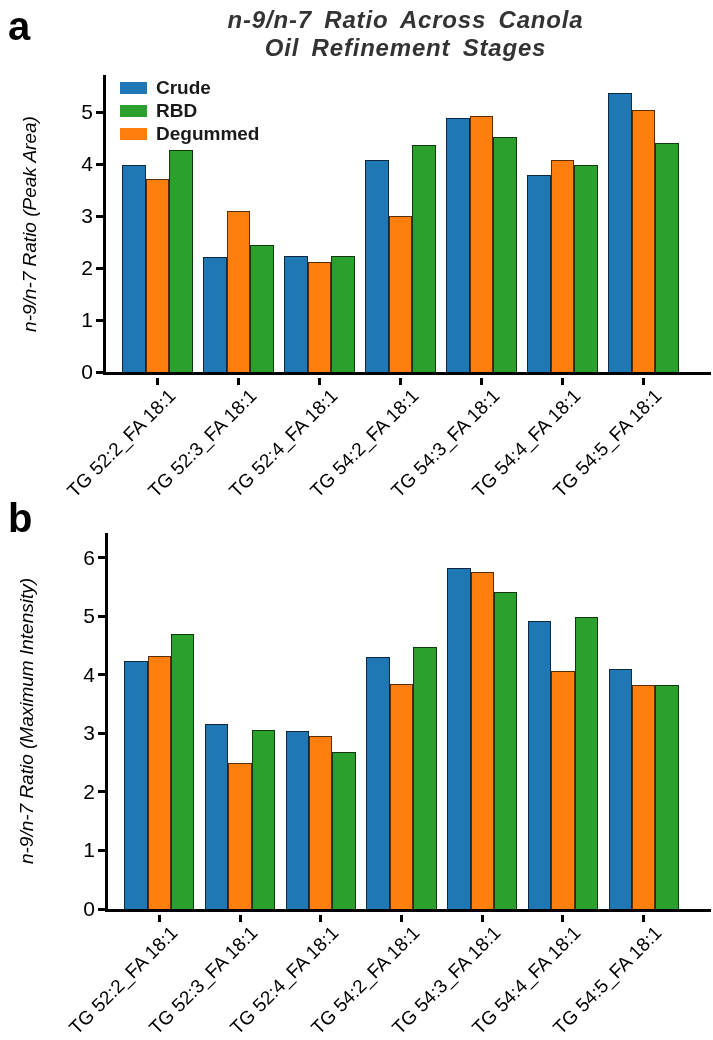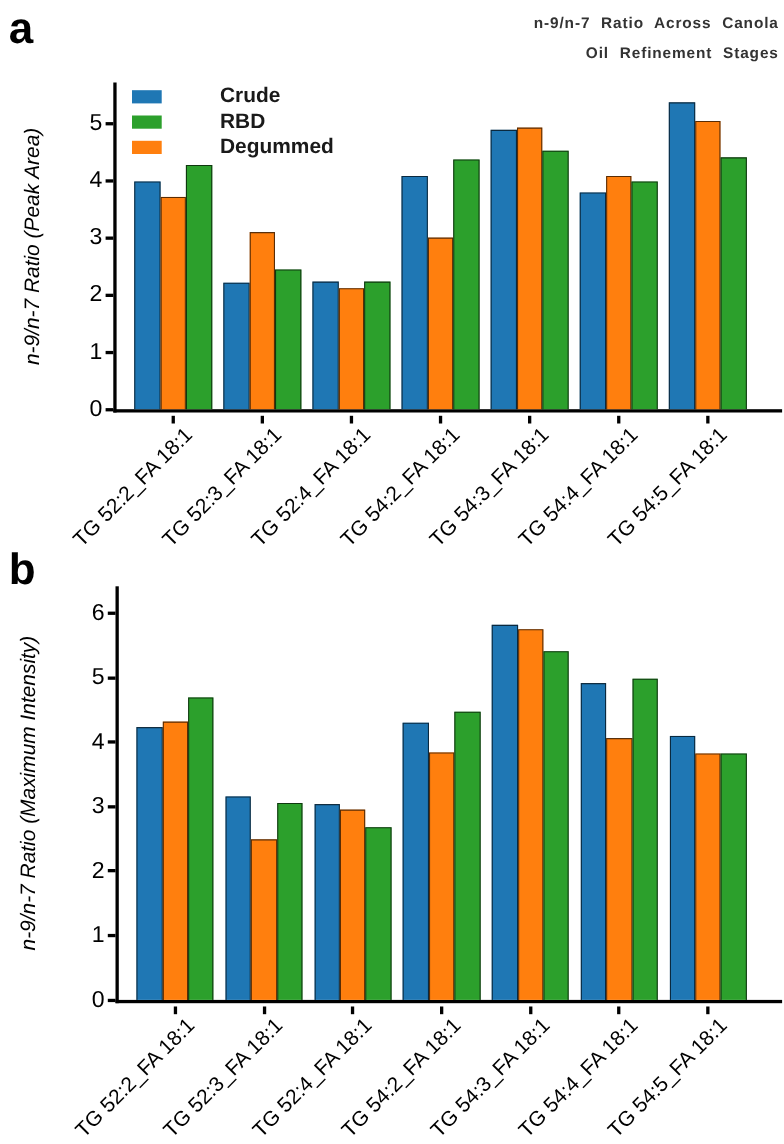--- a/index.html
+++ b/index.html
@@ -3,23 +3,23 @@
 <meta charset="utf-8">
 <style>
   html,body{margin:0;padding:0;background:#ffffff;}
   body{width:713px;height:1040px;font-family:"Liberation Sans",sans-serif;color:#000;}
   .figure{position:relative;width:713px;height:1040px;background:#ffffff;overflow:hidden;}
 
   .panel-letter{position:absolute;font-size:40px;font-weight:bold;color:#000;line-height:1;}
   .letter-a{left:8px;top:6px;}
   .letter-b{left:8px;top:498px;}
 
-  .chart-title{position:absolute;left:103px;top:6px;width:605px;text-align:right;
-               font-size:14px;font-weight:bold;color:#333333;line-height:28px;
-               letter-spacing:0.8px;word-spacing:5px;}
+  .chart-title{position:absolute;left:103px;top:6px;width:605px;text-align:center;
+               font-size:24px;font-weight:bold;color:#333333;line-height:28px;
+               letter-spacing:0.8px;word-spacing:5px;font-style:italic;}
 
   .ylabel{position:absolute;white-space:nowrap;font-size:19px;font-style:italic;color:#000;
           transform:translate(-50%,-50%) rotate(-90deg);}
   .ylabel-a{left:30px;top:224px;}
   .ylabel-b{left:27px;top:721px;}
 
   .plot{position:absolute;border-left:3px solid #000;border-bottom:3px solid #000;background:transparent;}
   .plot-a{left:103px;top:75px;width:605px;height:297px;}
   .plot-b{left:105px;top:533px;width:603px;height:376px;}
 
@@ -30,21 +30,21 @@
                line-height:26px;text-align:right;}
 
   .xtick-mark{position:absolute;bottom:-13px;width:3px;height:7px;background:#000;}
   .xlabel-anchor{position:absolute;width:0;height:0;}
   .xlabel{position:absolute;right:0;top:0;white-space:nowrap;font-size:19px;color:#000;
           transform-origin:100% 0;transform:rotate(-45deg);}
 
   .legend{position:absolute;left:14px;top:1px;}
   .legend-row{display:flex;align-items:center;height:23px;}
   .legend-swatch{display:inline-block;width:27px;height:12px;margin-right:9px;}
-  .legend-label{font-size:19px;font-weight:bold;color:#1a1a1a;line-height:1;margin-left:44px;}
+  .legend-label{font-size:19px;font-weight:bold;color:#1a1a1a;line-height:1;}
 </style>
 </head>
 <body>
 
 <div class="figure">
 
   <div class="panel-letter letter-a">a</div>
 
   <div class="chart-title">
     <div>n-9/n-7 Ratio Across Canola</div>

